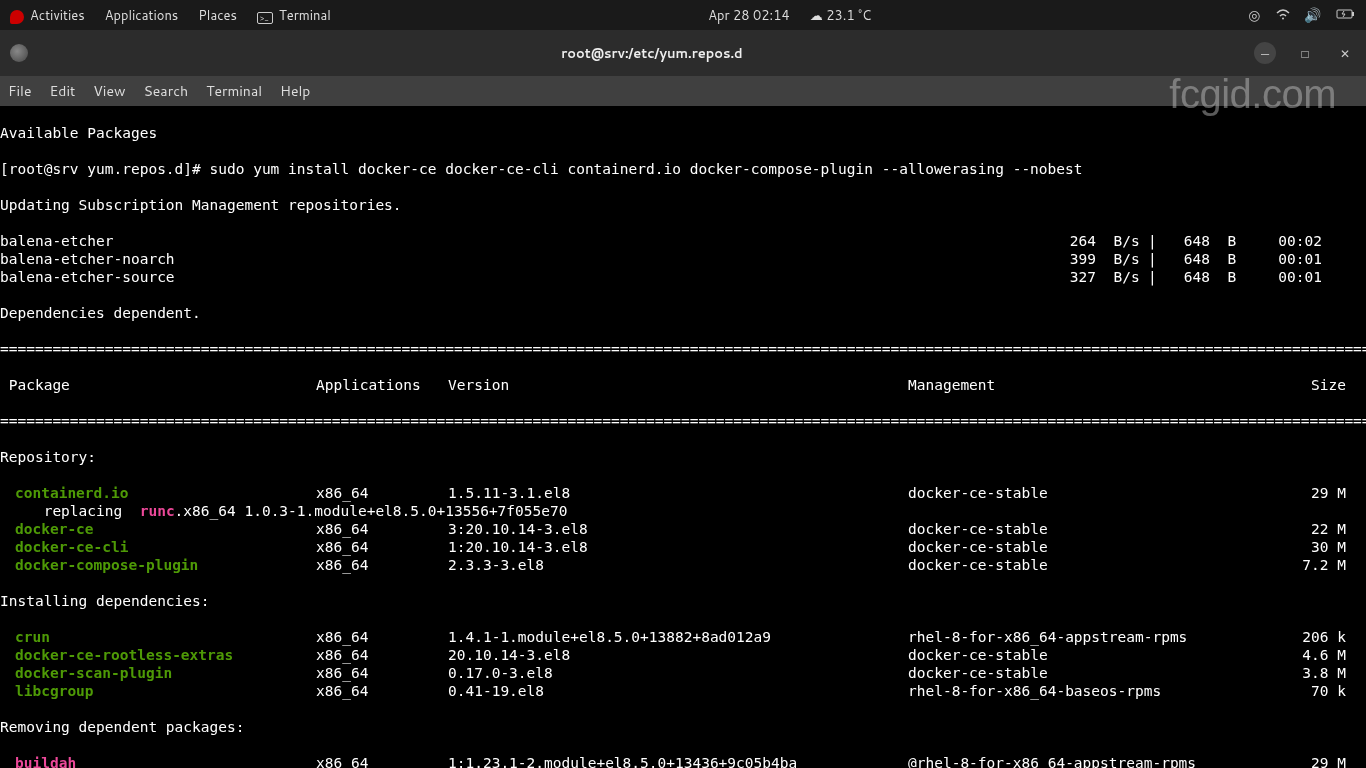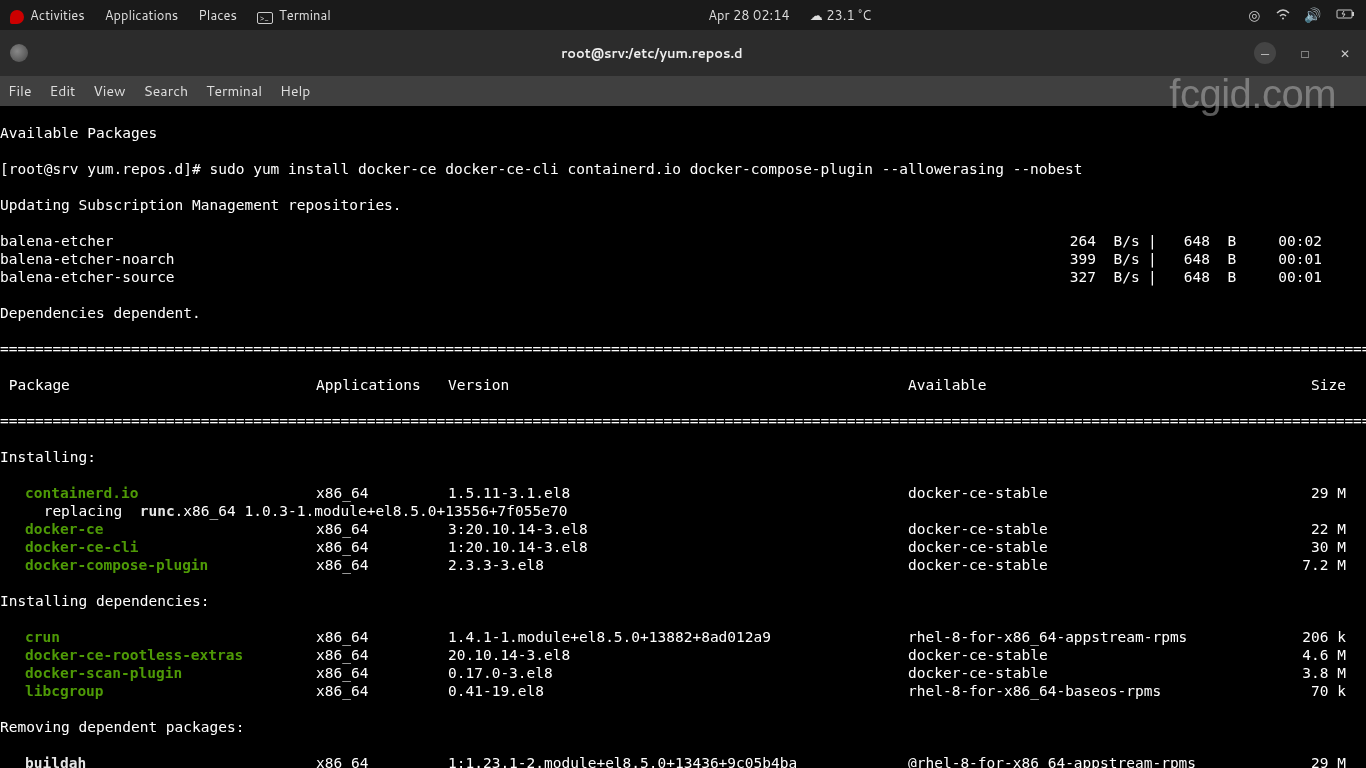--- a/index.html
+++ b/index.html
@@ -99,24 +99,24 @@
     
     .terminal {
       padding: 0;
       background: #000;
       line-height: 18px;
       white-space: pre;
       font-size: 14.5px;
       letter-spacing: 0;
     }
     .green { color: #4e9a06; font-weight: bold; }
-    .red { color: #e5e5e5; font-weight: bold; }
+    .red { color: #ec4899; font-weight: bold; }
     .row { display: flex; }
     .c-pkg { width: 316px; padding-left: 0; }
-    .c-pkg-i { width: 316px; padding-left: 25px; }
+    .c-pkg-i { width: 316px; padding-left: 15px; }
     .c-arch { width: 132px; }
     .c-ver { width: 460px; }
     .c-repo { width: 374px; }
     .c-size { width: 72px; text-align: right; padding-right: 8px; }
     .dlrow { display: flex; }
     .dl-name { width: 1052px; }
     .dl-speed { width: 44px; text-align: right; }
     .dl-unit { width: 52px; }
     .dl-sep { width: 18px; }
     .dl-sz { width: 44px; text-align: right; }
@@ -199,23 +199,23 @@
   <span class="watermark">fcgid.com</span>
 </div>
 
 <div class="terminal">
 <div>Available Packages</div>
 <div><span>[root@srv yum.repos.d]# </span><span>sudo yum install docker-ce docker-ce-cli containerd.io docker-compose-plugin --allowerasing --nobest</span></div>
 <div>Updating Subscription Management repositories.</div>
 <div id="downloads"><div class="dlrow"><span class="dl-name">balena-etcher</span><span class="dl-speed">264</span><span class="dl-unit">  B/s</span><span class="dl-sep">| </span><span class="dl-sz">648</span><span class="dl-szu">  B</span><span class="dl-time">00:02</span></div><div class="dlrow"><span class="dl-name">balena-etcher-noarch</span><span class="dl-speed">399</span><span class="dl-unit">  B/s</span><span class="dl-sep">| </span><span class="dl-sz">648</span><span class="dl-szu">  B</span><span class="dl-time">00:01</span></div><div class="dlrow"><span class="dl-name">balena-etcher-source</span><span class="dl-speed">327</span><span class="dl-unit">  B/s</span><span class="dl-sep">| </span><span class="dl-sz">648</span><span class="dl-szu">  B</span><span class="dl-time">00:01</span></div></div>
 <div>Dependencies dependent.</div>
 <div class="hr">========================================================================================================================================================================================</div>
-<div class="row"><span class="c-pkg"> Package</span><span class="c-arch">Applications</span><span class="c-ver">Version</span><span class="c-repo">Available</span><span class="c-size">Size</span></div>
+<div class="row"><span class="c-pkg"> Package</span><span class="c-arch">Applications</span><span class="c-ver">Version</span><span class="c-repo">Management</span><span class="c-size">Size</span></div>
 <div class="hr">========================================================================================================================================================================================</div>
-<div>Installing:</div>
+<div>Repository:</div>
 <div id="installing"><div class="row"><span class="c-pkg-i"><span class="green">containerd.io</span></span><span class="c-arch">x86_64</span><span class="c-ver">1.5.11-3.1.el8</span><span class="c-repo">docker-ce-stable</span><span class="c-size">29 M</span></div><div>     replacing  <span class="red">runc</span>.x86_64 1.0.3-1.module+el8.5.0+13556+7f055e70</div><div class="row"><span class="c-pkg-i"><span class="green">docker-ce</span></span><span class="c-arch">x86_64</span><span class="c-ver">3:20.10.14-3.el8</span><span class="c-repo">docker-ce-stable</span><span class="c-size">22 M</span></div><div class="row"><span class="c-pkg-i"><span class="green">docker-ce-cli</span></span><span class="c-arch">x86_64</span><span class="c-ver">1:20.10.14-3.el8</span><span class="c-repo">docker-ce-stable</span><span class="c-size">30 M</span></div><div class="row"><span class="c-pkg-i"><span class="green">docker-compose-plugin</span></span><span class="c-arch">x86_64</span><span class="c-ver">2.3.3-3.el8</span><span class="c-repo">docker-ce-stable</span><span class="c-size">7.2 M</span></div></div>
 <div>Installing dependencies:</div>
 <div id="deps"><div class="row"><span class="c-pkg-i"><span class="green">crun</span></span><span class="c-arch">x86_64</span><span class="c-ver">1.4.1-1.module+el8.5.0+13882+8ad012a9</span><span class="c-repo">rhel-8-for-x86_64-appstream-rpms</span><span class="c-size">206 k</span></div><div class="row"><span class="c-pkg-i"><span class="green">docker-ce-rootless-extras</span></span><span class="c-arch">x86_64</span><span class="c-ver">20.10.14-3.el8</span><span class="c-repo">docker-ce-stable</span><span class="c-size">4.6 M</span></div><div class="row"><span class="c-pkg-i"><span class="green">docker-scan-plugin</span></span><span class="c-arch">x86_64</span><span class="c-ver">0.17.0-3.el8</span><span class="c-repo">docker-ce-stable</span><span class="c-size">3.8 M</span></div><div class="row"><span class="c-pkg-i"><span class="green">libcgroup</span></span><span class="c-arch">x86_64</span><span class="c-ver">0.41-19.el8</span><span class="c-repo">rhel-8-for-x86_64-baseos-rpms</span><span class="c-size">70 k</span></div></div>
 <div>Removing dependent packages:</div>
 <div id="removing"><div class="row"><span class="c-pkg-i"><span class="red">buildah</span></span><span class="c-arch">x86_64</span><span class="c-ver">1:1.23.1-2.module+el8.5.0+13436+9c05b4ba</span><span class="c-repo">@rhel-8-for-x86_64-appstream-rpms</span><span class="c-size">29 M</span></div><div class="row"><span class="c-pkg-i"><span class="red">cockpit-podman</span></span><span class="c-arch">noarch</span><span class="c-ver">39-1.module+el8.5.0+13754+92ec836b</span><span class="c-repo">@rhel-8-for-x86_64-appstream-rpms</span><span class="c-size">484 k</span></div></div>
 
 
 
 
 

